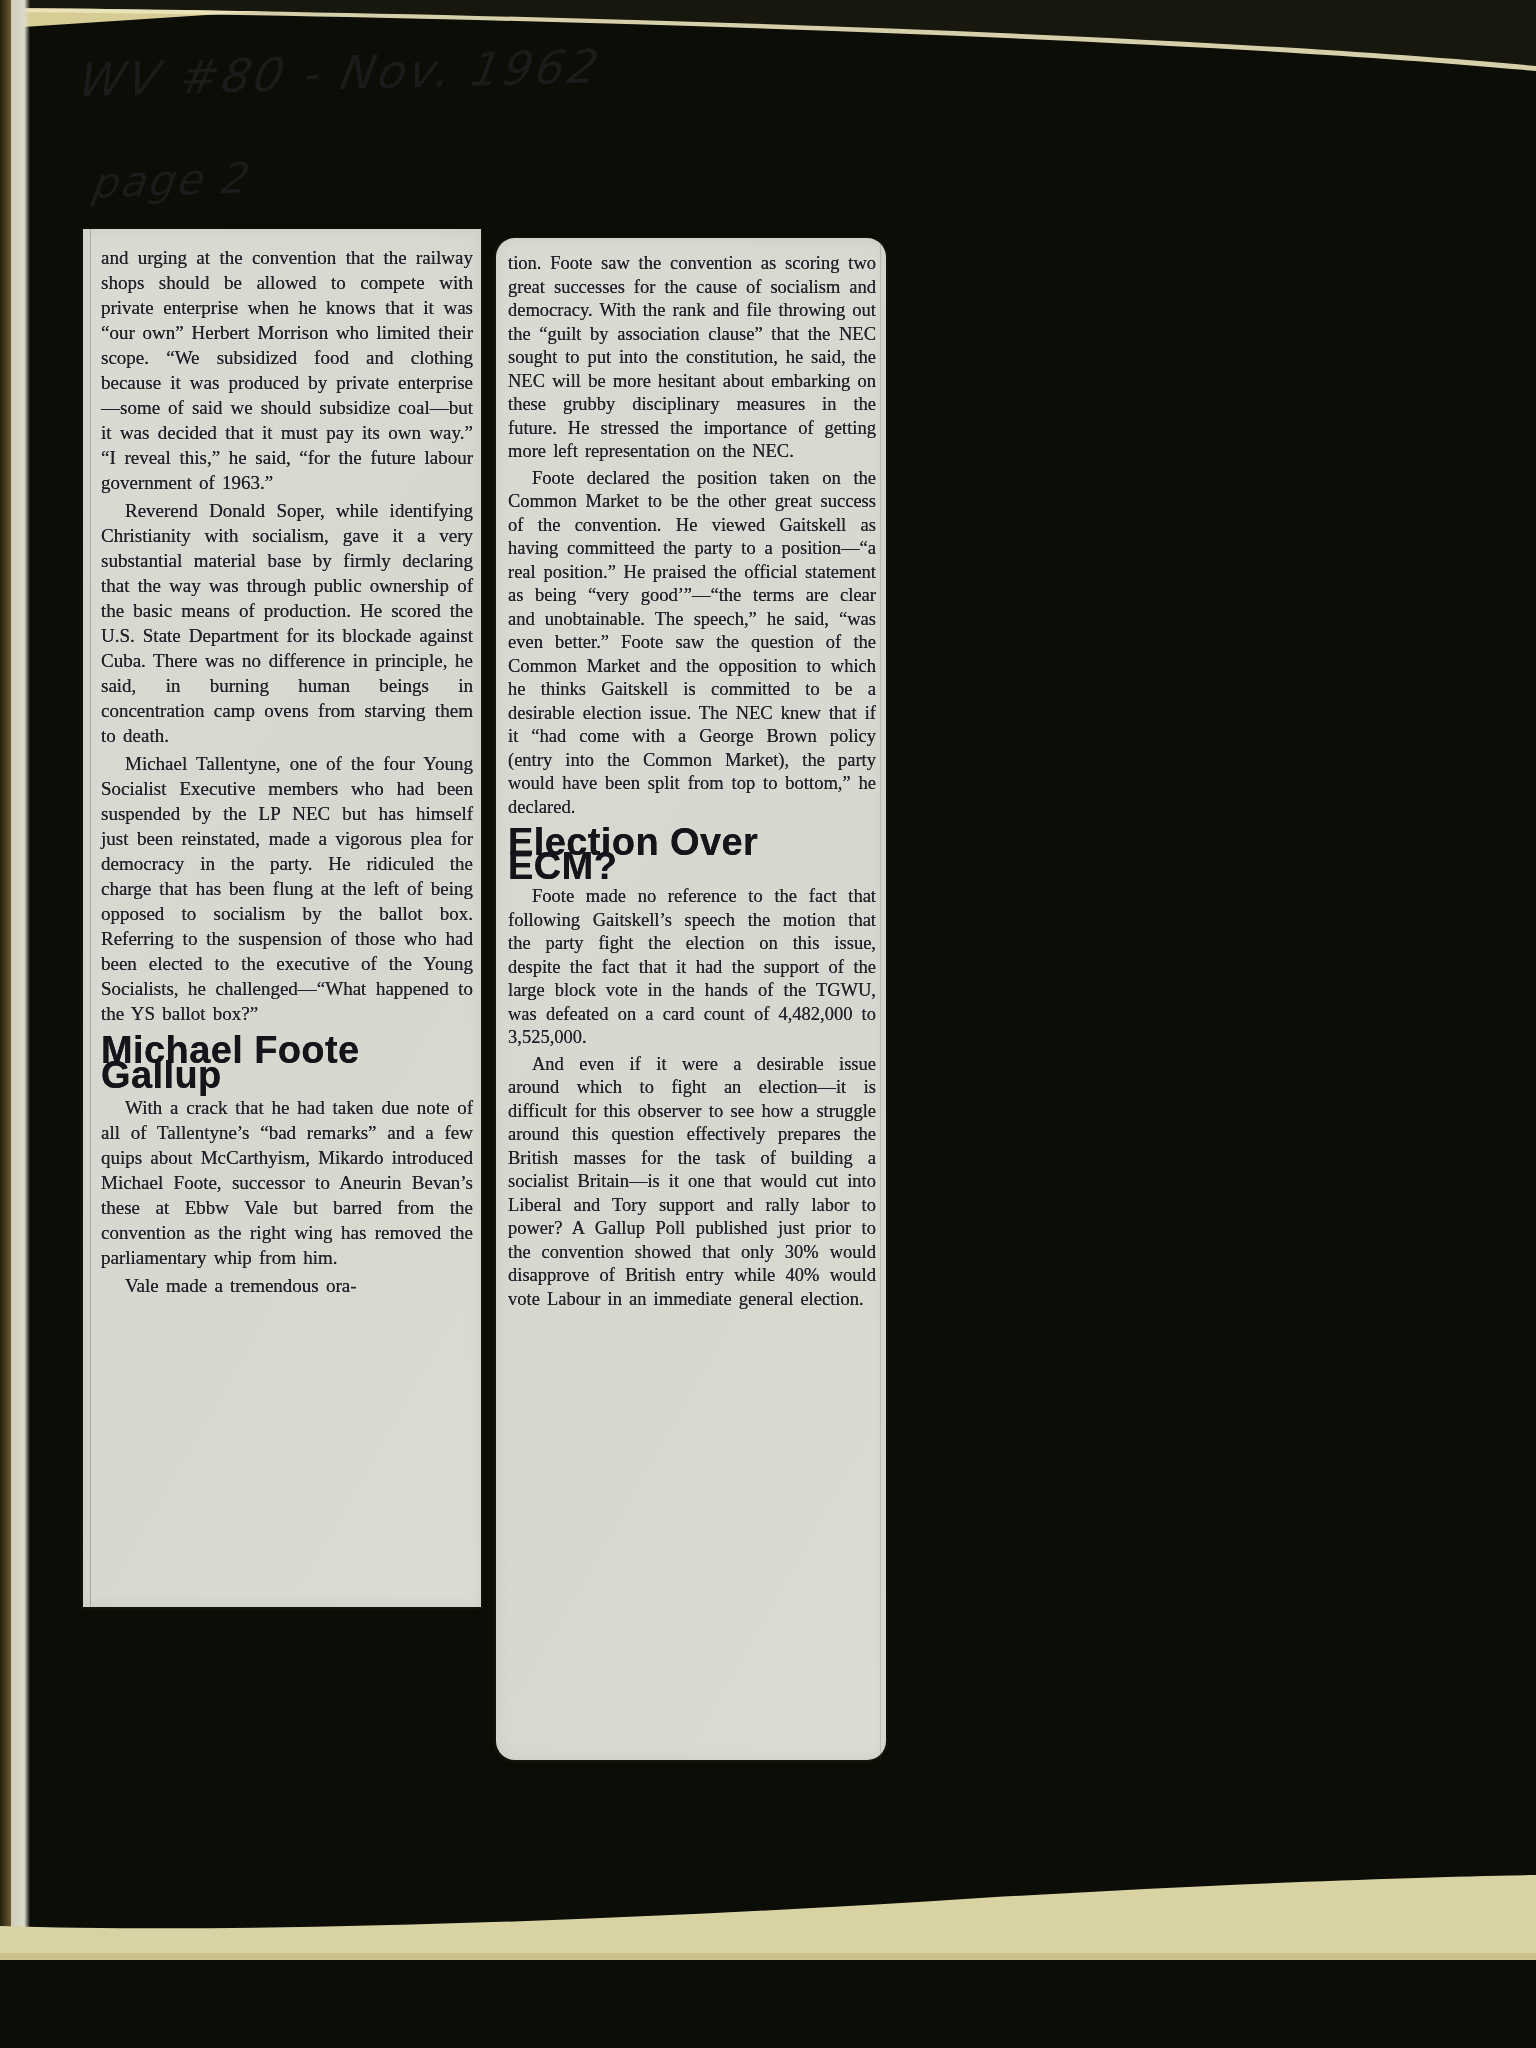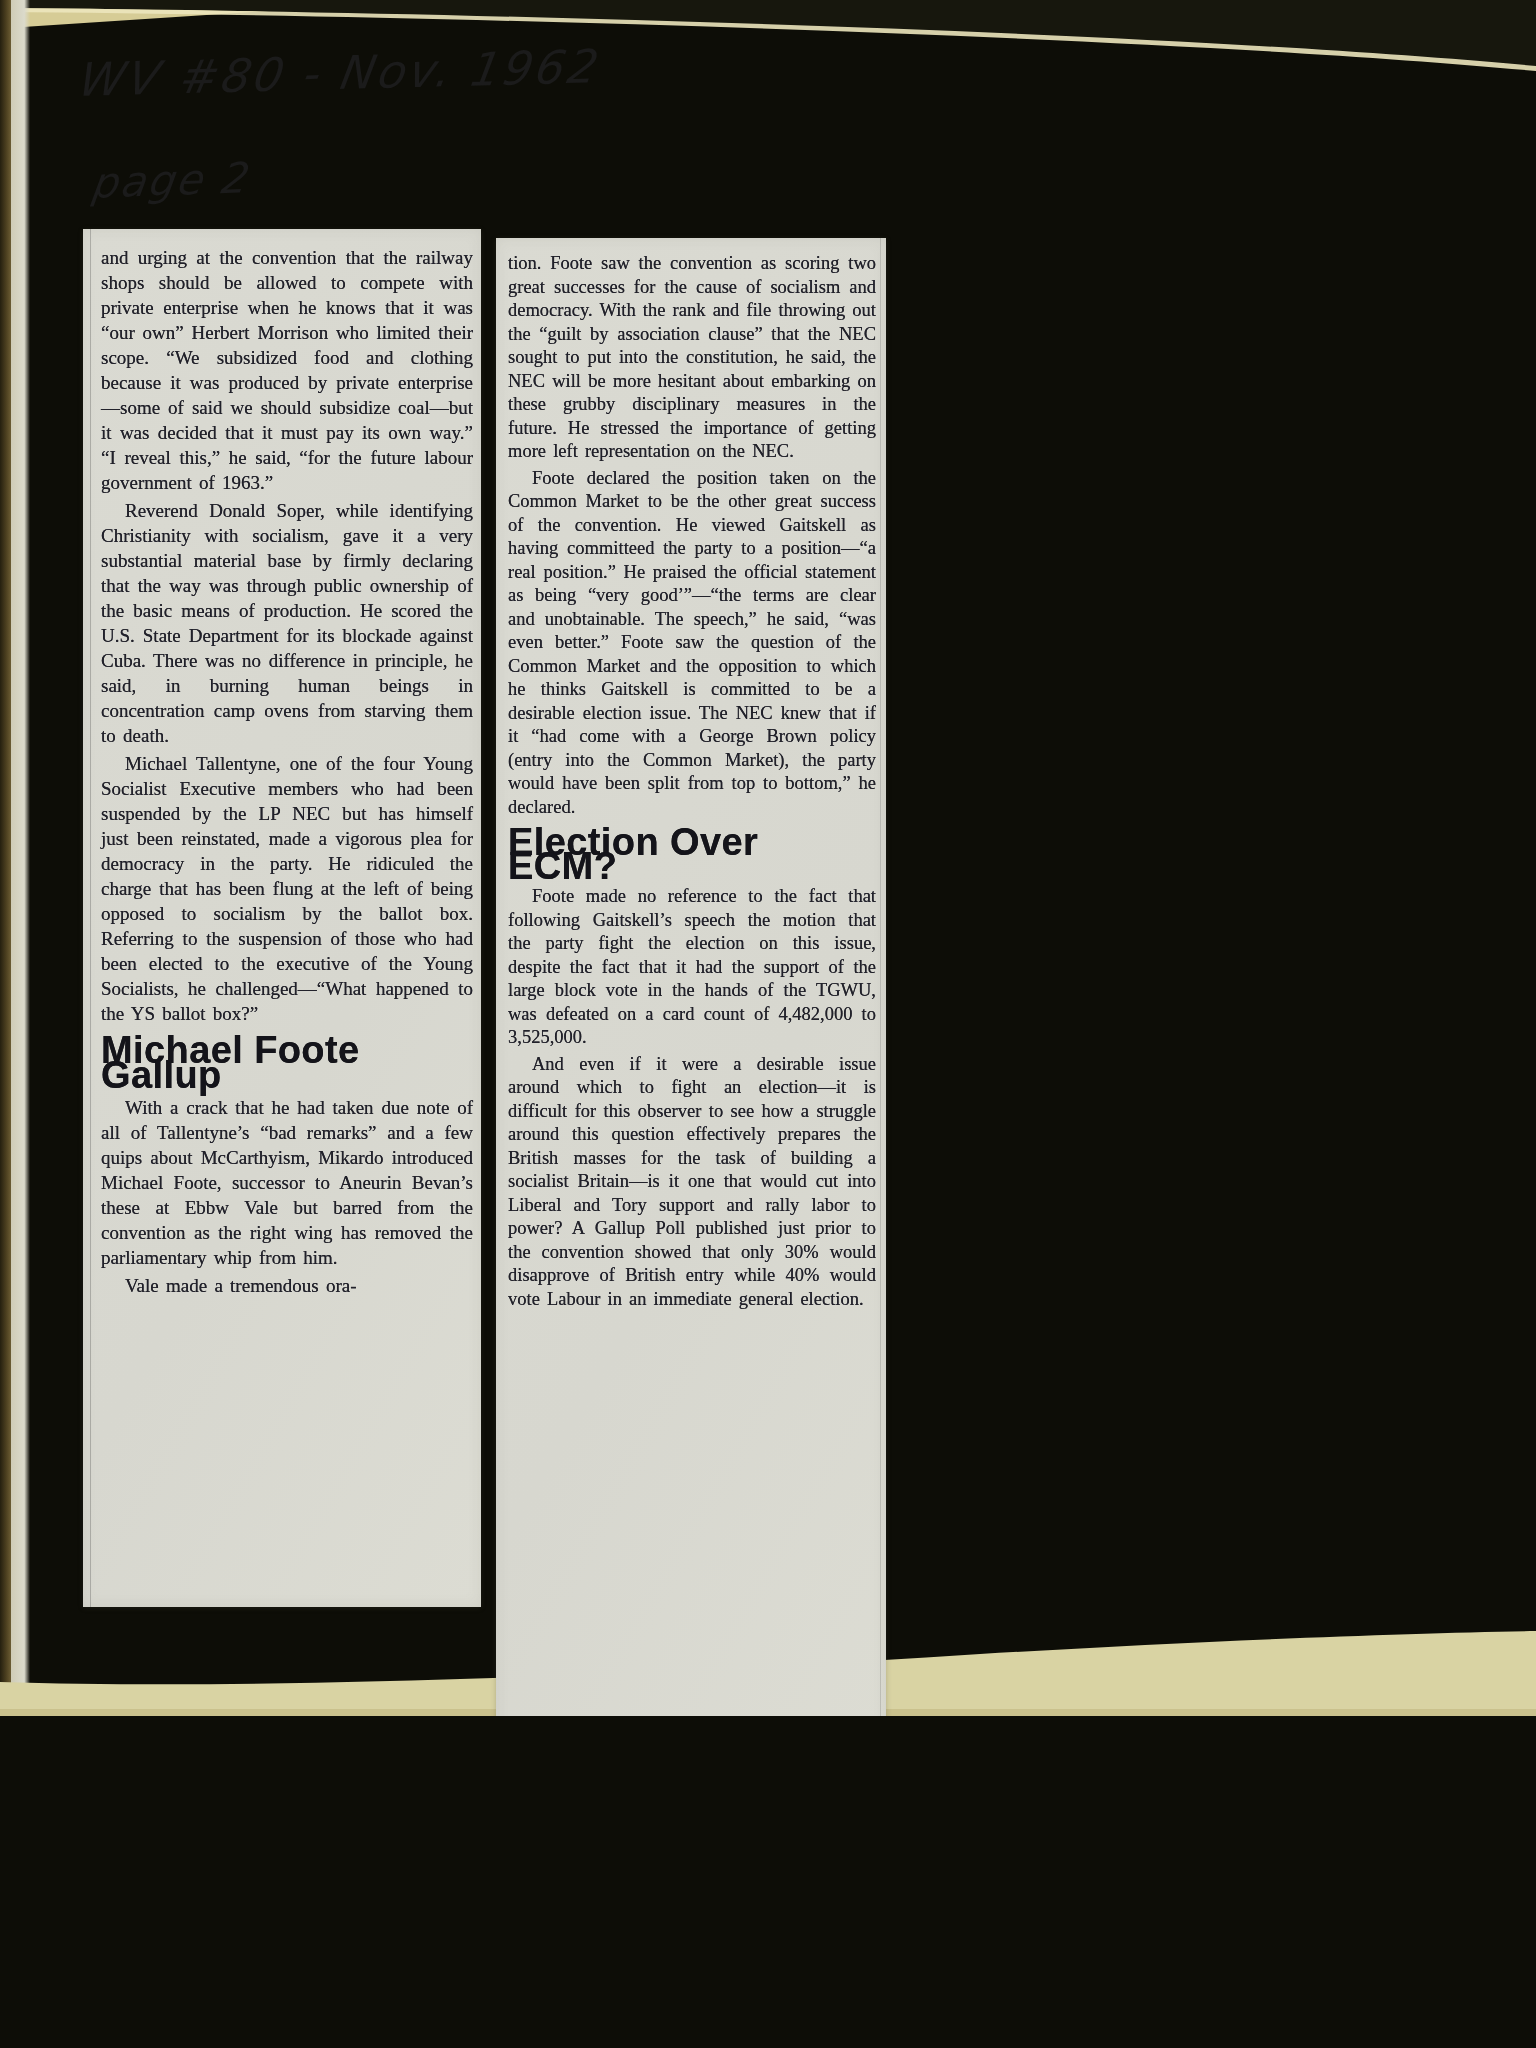--- a/index.html
+++ b/index.html
@@ -1,18 +1,18 @@
 <!DOCTYPE html>
 <html><head>
 <meta charset="utf-8">
 <style>
   html,body{margin:0;padding:0;background:#0d0d07;}
   .scan{
     position:relative;
-    width:1536px;height:1716px;
+    width:1536px;height:1960px;
     overflow:hidden;
     background:
       linear-gradient(100deg,#dededs 0%, #e0e0d6 0%, #e2e1d7 45%, #e7e4d3 78%, #e9e5d0 100%);
     font-family:"Liberation Serif", serif;
   }
   
   .top-edge{position:absolute;top:0;left:0;width:1536px;height:72px;pointer-events:none;}
   .left-edge{
     position:absolute;top:0;left:0;width:11px;height:2048px;
     background:linear-gradient(to right,#241f0f,#4b3f1f 55%,#6b5c33);
@@ -66,21 +66,21 @@
     padding:16px 8px 0 18px;box-sizing:border-box;
     font-size:19px;line-height:25px;
   }
   .clip-left::before{
     content:"";position:absolute;left:7px;top:0;bottom:0;width:1px;
     background:rgba(60,60,60,0.28);
   }
   .clip-right{
     left:496px;top:238px;width:390px;height:1522px;
     padding:14px 10px 0 12px;box-sizing:border-box;
-    font-size:18.5px;line-height:23.5px;
+    font-size:18.5px;line-height:23.5px;border-radius:19px;
   }
   .clip-right::after{
     content:"";position:absolute;right:5px;top:0;bottom:0;width:1px;
     background:rgba(60,60,60,0.18);
   }
   .para{
     margin:0 0 3px 0;
     text-indent:24px;
     word-spacing:2.5px;
     text-shadow:0 0 0.5px rgba(25,25,35,0.85);

